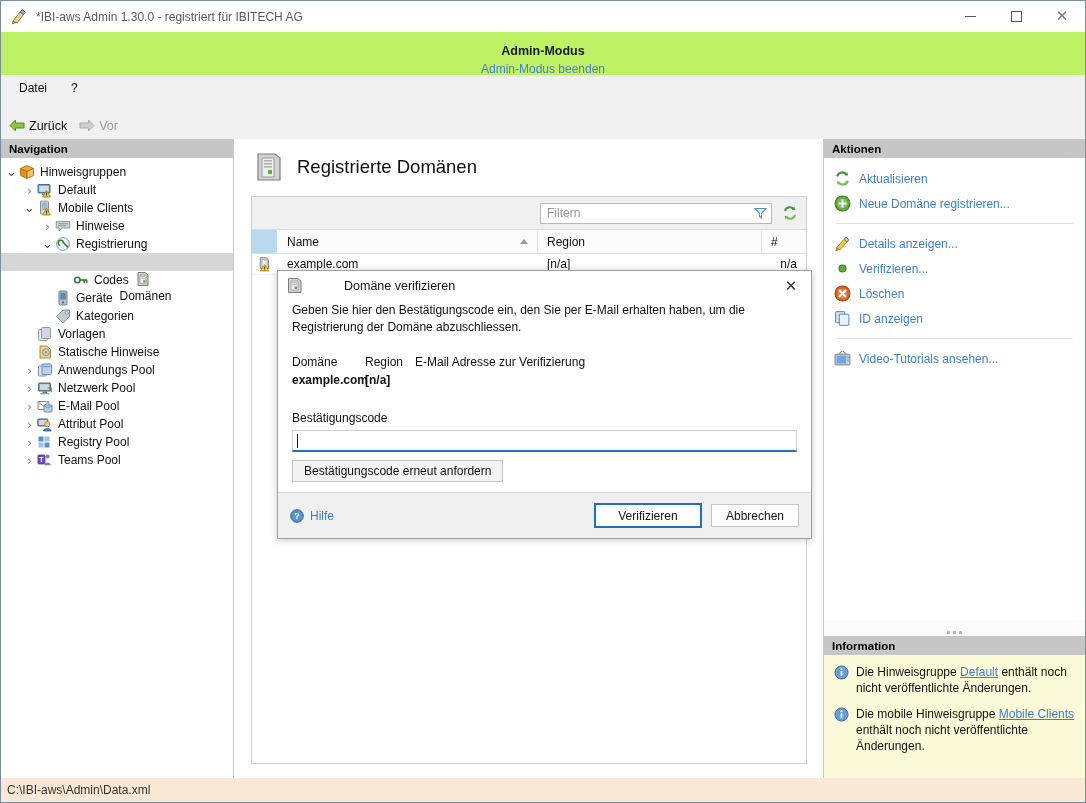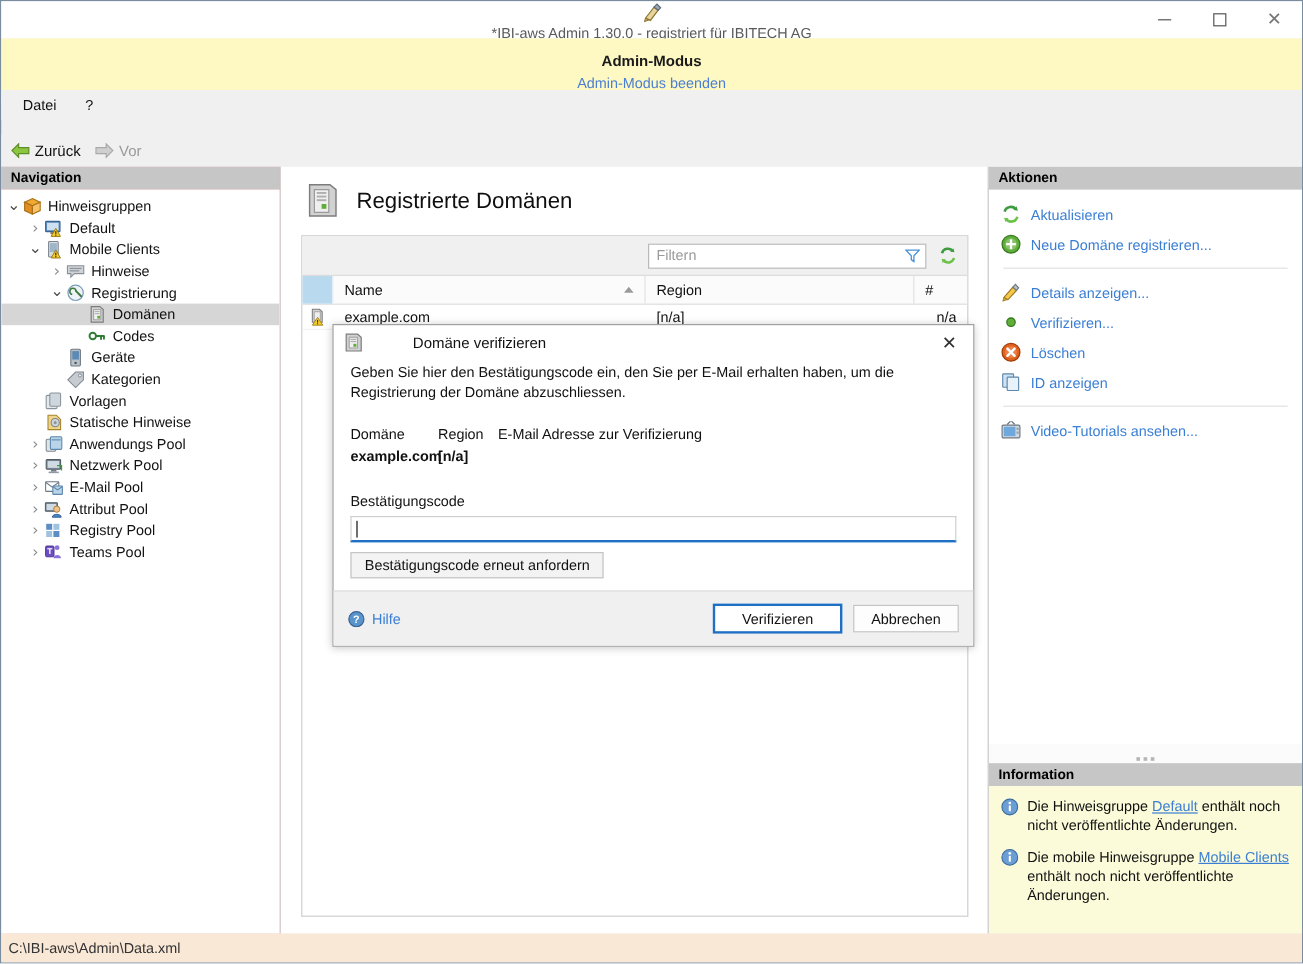--- a/index.html
+++ b/index.html
@@ -17,42 +17,42 @@
     width: 1086px; height: 803px;
     border: 1px solid #7a8ca0;
     background: #f0f0f0;
     overflow: hidden;
   }
 
   
   #titlebar {
     position: absolute; left: 0; top: 0; width: 1084px; height: 31px;
     background: #ffffff;
-    display: flex; align-items: center; flex-direction: column;
+    display: flex; align-items: center;
   }
   #titlebar .tb-icon {
     width: 20px; height: 20px; margin-left: 8px; margin-right: 7px;
     position: relative; flex: none;
   }
   #titlebar .tb-title {
     font-size: 12px; color: #5a5a5a; white-space: nowrap;
   }
   .winbtns { position: absolute; right: 0; top: 0; display: flex; height: 31px; }
   .winbtn {
     width: 46px; height: 31px; display: flex; align-items: center; justify-content: center;
     color: #555; font-size: 13px; line-height: 1;
   }
   .winbtn .min-glyph { display:block; width: 11px; height: 1px; background: #555; }
   .winbtn .max-glyph { display:block; width: 11px; height: 11px; border: 1px solid #555; }
   .winbtn .close-glyph { font-size: 15px; color: #777; font-family: "DejaVu Sans", sans-serif; }
 
   
   #adminbar {
     position: absolute; left: 0; top: 31px; width: 1084px; height: 55px;
-    background: #fef9c3;
+    background: #bef264;
     display: flex; flex-direction: column; align-items: center; justify-content: center;
   }
   #adminbar .am-title { font-size: 12.5px; font-weight: bold; color: #1a1a1a; margin-bottom: 4px; }
   #adminbar .am-link { font-size: 12px; color: #4a7fd4; }
 
   
   #menubar {
     position: absolute; left: 0; top: 74px; width: 1084px; height: 25px;
     background: #f0f0f0; display: flex; align-items: center;
   }
@@ -334,21 +334,21 @@
           </div>
           <div class="tnode" style="padding-left: 39px;">
             <span class="tw open" style="font-size: 13px; line-height: 8px;">⌄</span>
             <span class="ticon"><svg width="16" height="16" viewBox="0 0 16 16">
                 <circle cx="8" cy="8" r="6.4" fill="#eef3f7" stroke="#7d9cb8" stroke-width="1"></circle>
                 <path d="M5.2 9.4 A2.6 2.6 0 1 1 8.4 6.6" fill="none" stroke="#3f7a3f" stroke-width="1.3"></path>
                 <path d="M8.2 6.4 L12.6 10.9" stroke="#3f7a3f" stroke-width="1.6" stroke-linecap="round"></path>
               </svg></span>
             <span class="tlabel">Registrierung</span>
           </div>
-          <div class="tnode sel" style="padding-left: 57px;">
+          <div class="tnode sel" style="padding-left: 57px; flex-direction: column;">
             <span class="tw none"></span>
             <span class="ticon"><svg width="16" height="16" viewBox="0 0 16 16">
                 <path d="M3 1.5 L10.2 1.5 L13 4 L13 14.5 L3 14.5 Z" fill="#d2d2d2" stroke="#7c7c7c" stroke-width="1"></path>
                 <path d="M5 4 L11 4 L11 12.5 L5 12.5 Z" fill="#efefef" stroke="#9a9a9a" stroke-width="0.8"></path>
                 <rect x="5.9" y="5.2" width="4.2" height="0.9" fill="#b0b0b0"></rect>
                 <rect x="5.9" y="6.9" width="4.2" height="0.9" fill="#b0b0b0"></rect>
                 <rect x="8.1" y="9.2" width="2.3" height="2.3" fill="#5fae3a"></rect>
               </svg></span>
             <span class="tlabel">Domänen</span>
           </div>

